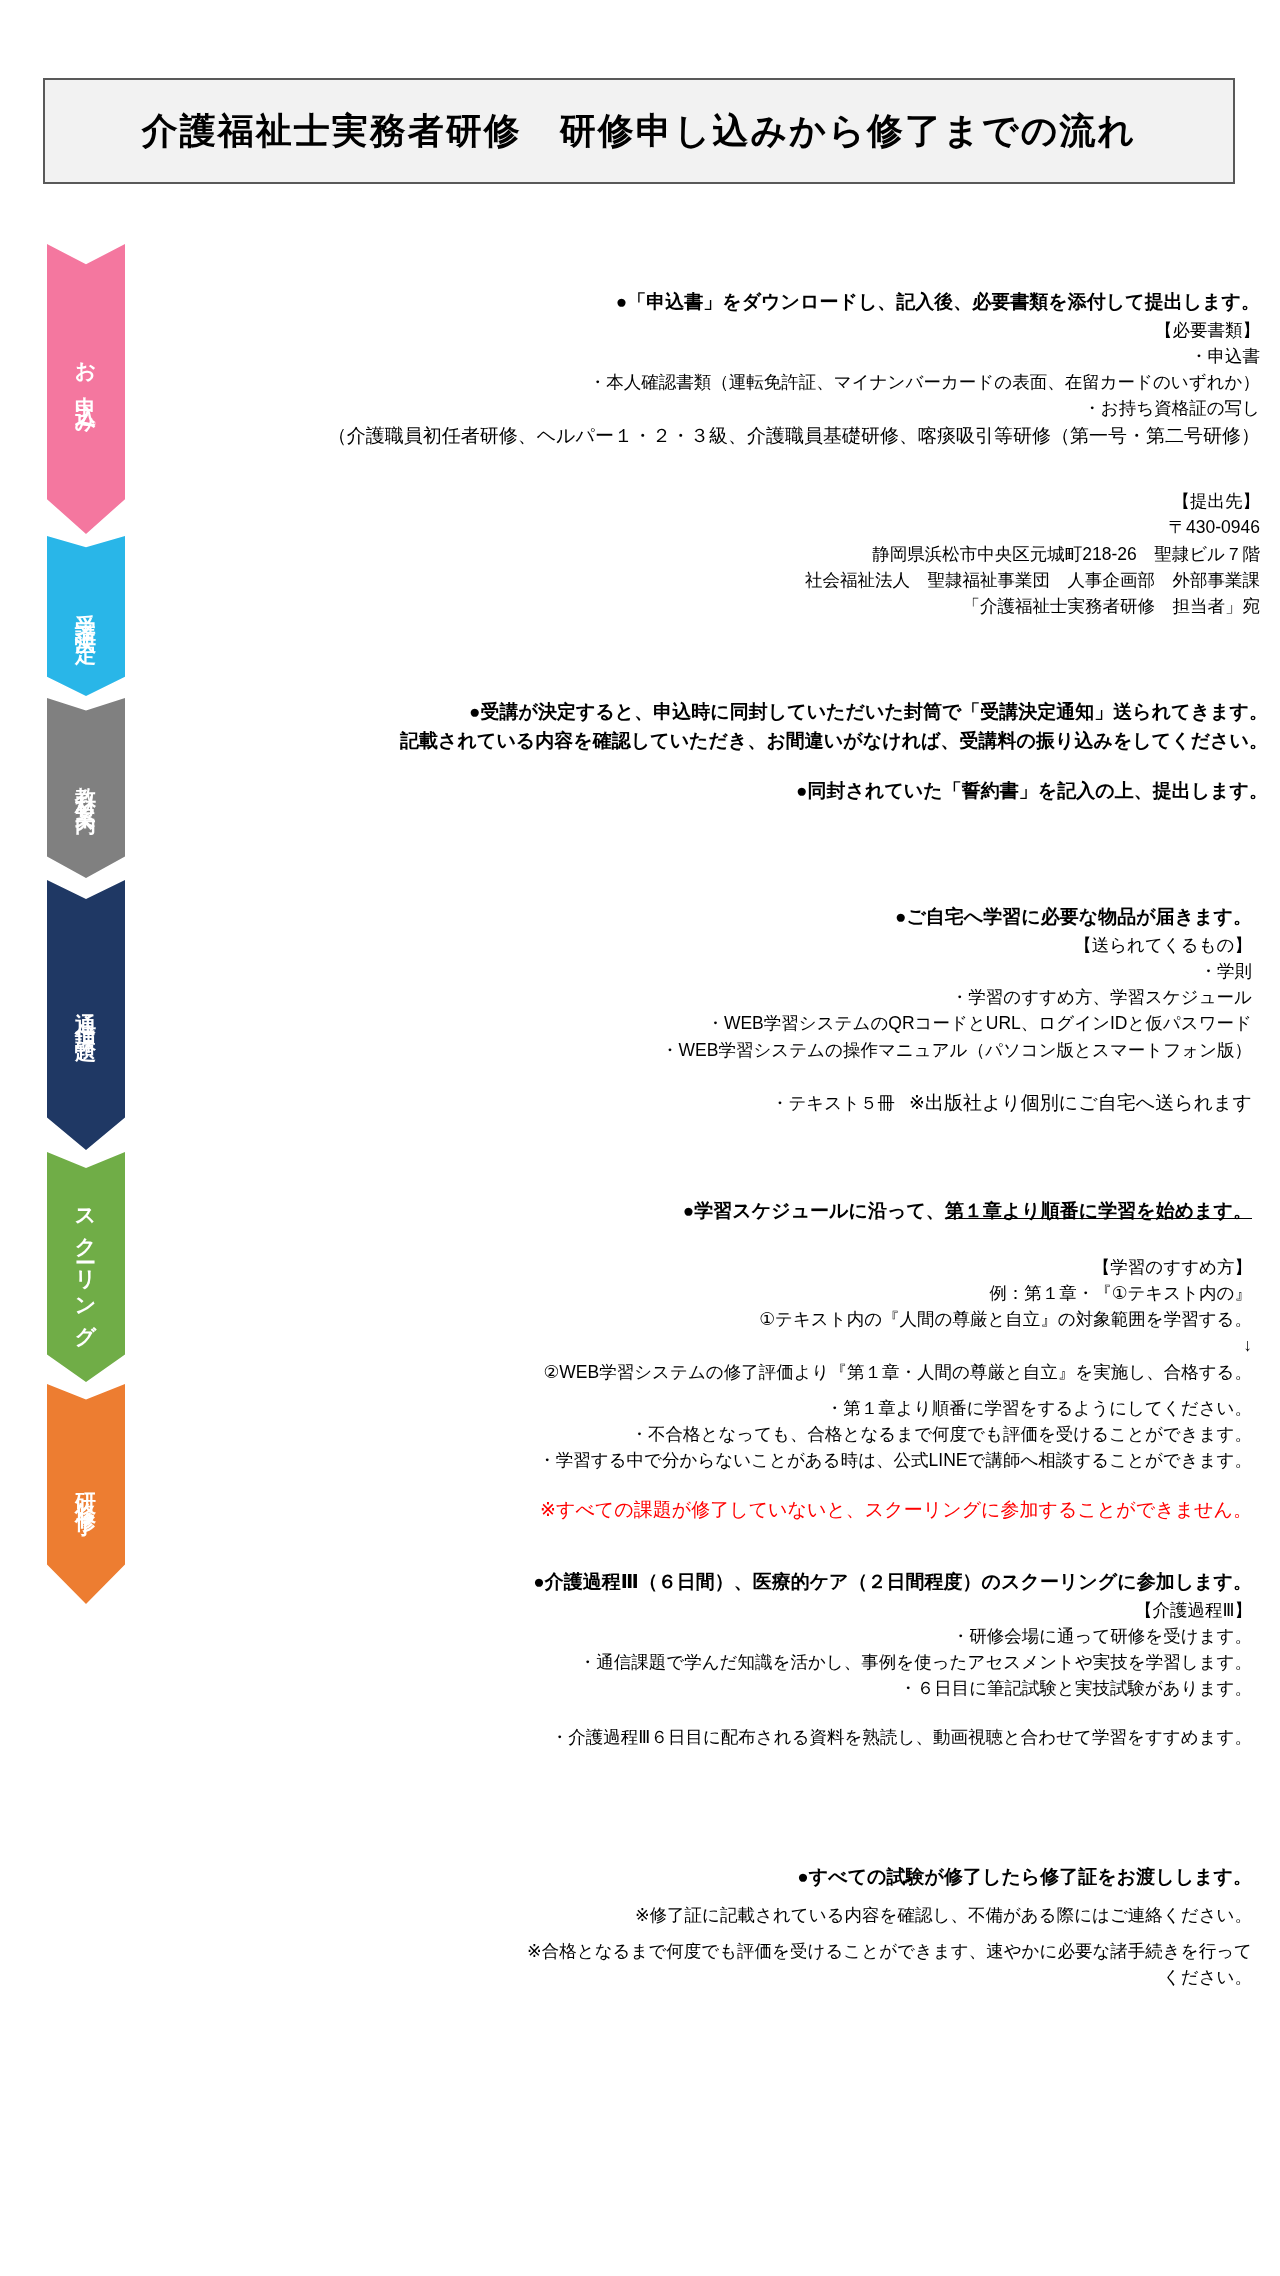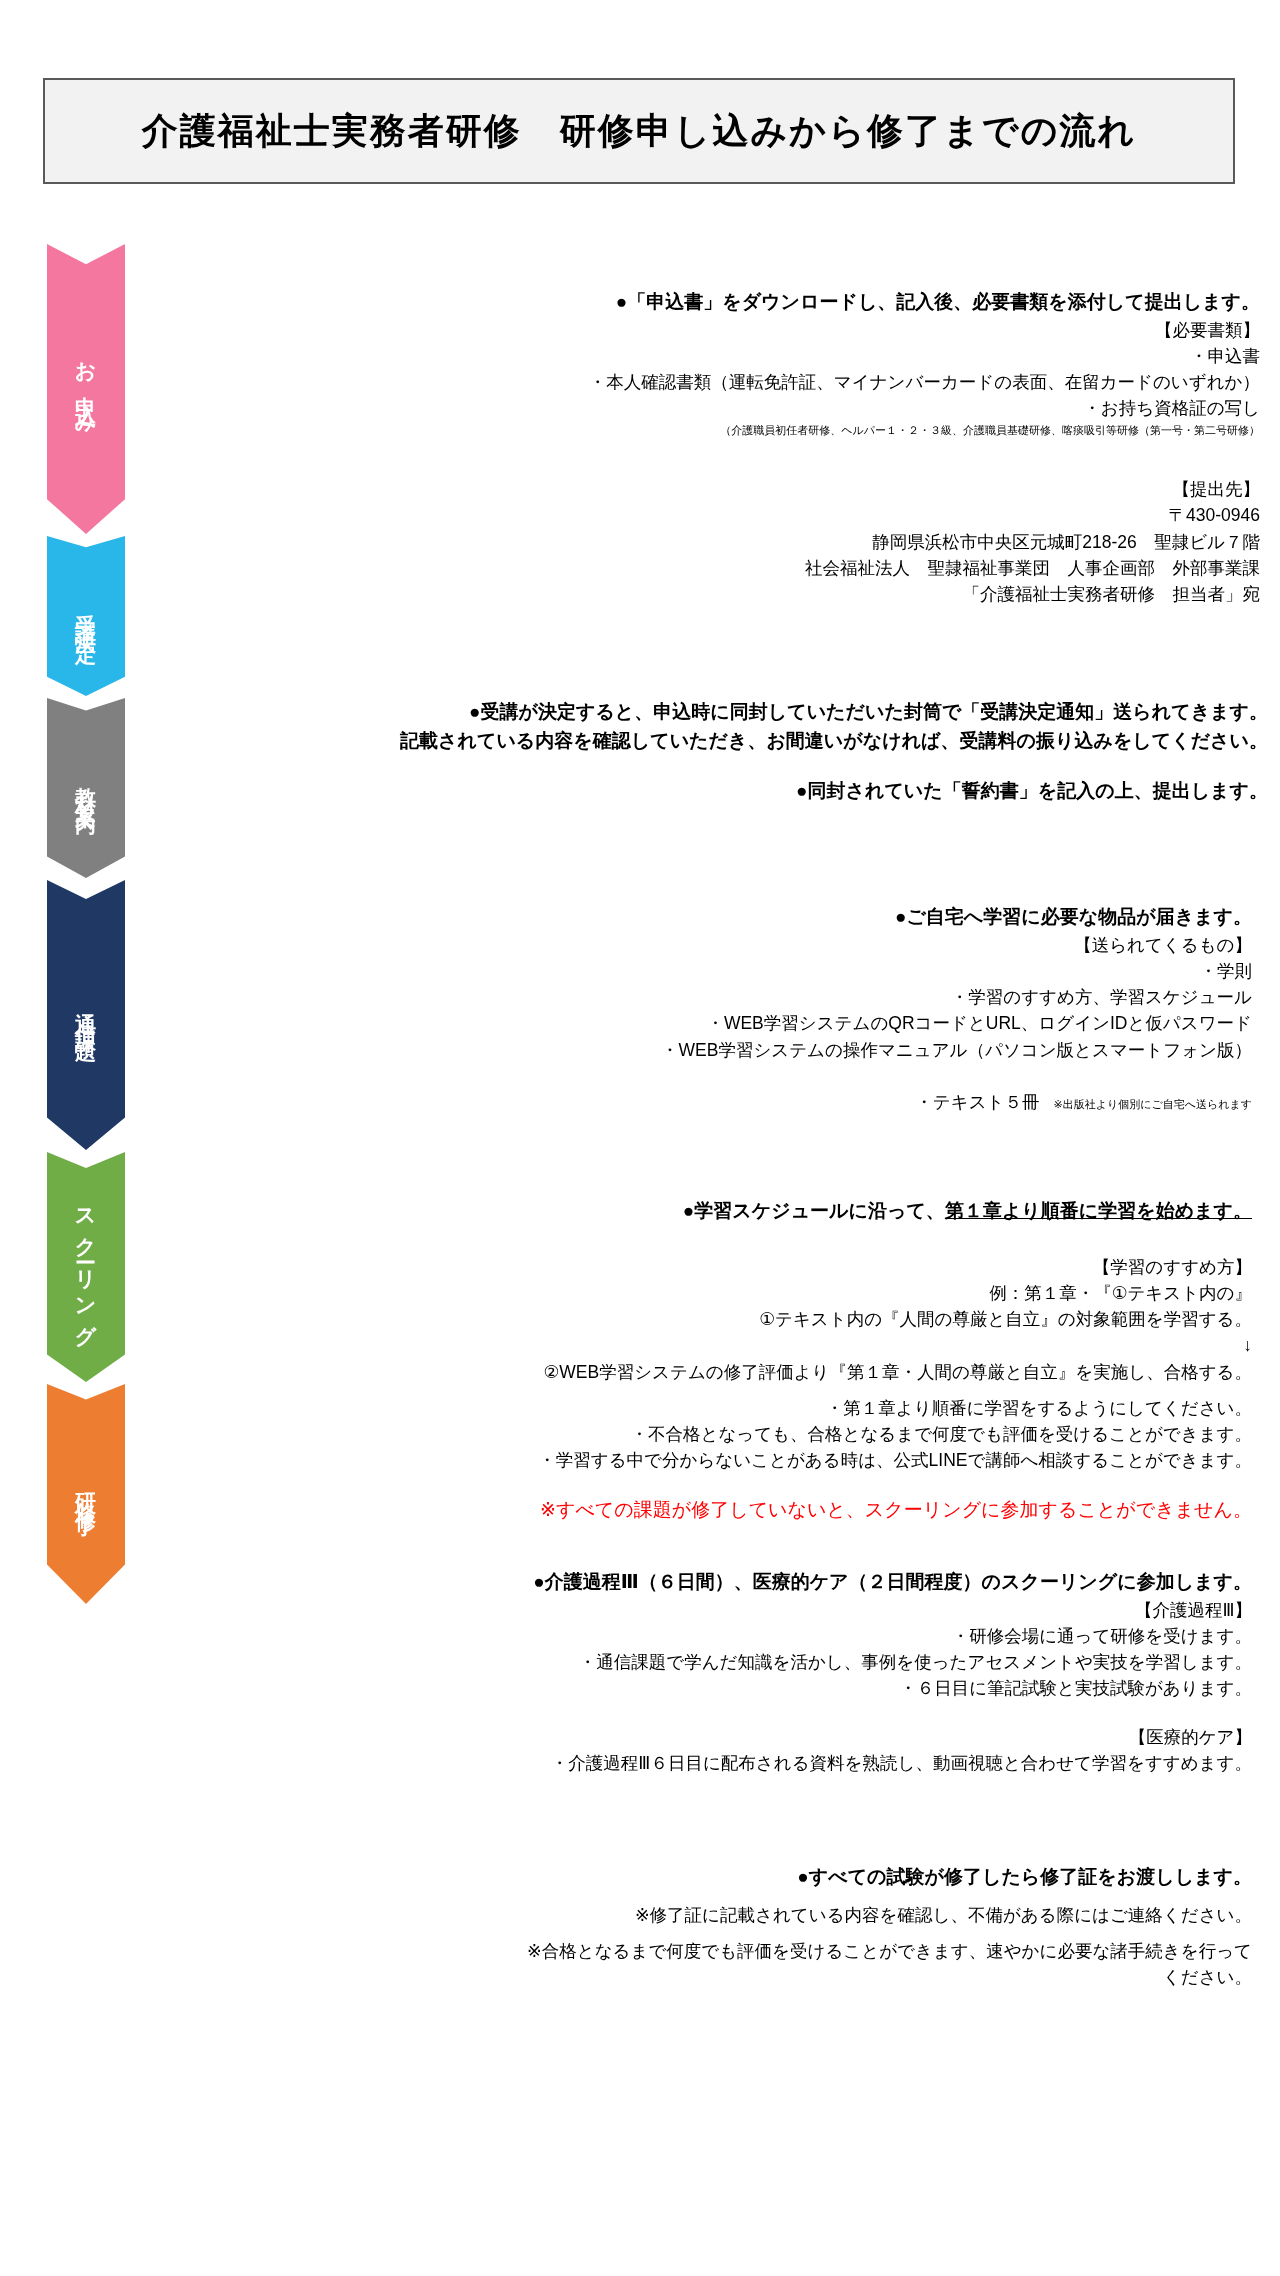--- a/index.html
+++ b/index.html
@@ -88,21 +88,21 @@
     line-height: 1.5;
   }
   .bullet {
     font-size: 19px;
     font-weight: bold;
   }
   .sub {
     font-size: 17.5px;
   }
   .small {
-    font-size: 11px;
+    font-size: 19px;
   }
   .indent1 { padding-left: 26px; }
   .indent2 { padding-left: 44px; }
   .indent3 { padding-left: 62px; }
   .indent4 { padding-left: 90px; }
   .underline { text-decoration: underline; }
   .warn {
     color: #ff0000;
     font-size: 19px;
     font-weight: normal;
@@ -193,21 +193,20 @@
     <div class="line warn indent1">※すべての課題が修了していないと、スクーリングに参加することができません。</div>
   </div>
 
   <div class="content" style="top:1560px; left:152px;">
     <div class="line bullet">●介護過程Ⅲ（６日間）、医療的ケア（２日間程度）のスクーリングに参加します。</div>
     <div class="line sub indent1">【介護過程Ⅲ】</div>
     <div class="line sub indent2">・研修会場に通って研修を受けます。</div>
     <div class="line sub indent2">・通信課題で学んだ知識を活かし、事例を使ったアセスメントや実技を学習します。</div>
     <div class="line sub indent2">・６日目に筆記試験と実技試験があります。</div>
     <div class="gap-md"></div>
-    <div class="line sub indent1">【医療的ケア】</div>
     <div class="line sub indent2">・介護過程Ⅲ６日目に配布される資料を熟読し、動画視聴と合わせて学習をすすめます。</div>
   </div>
 
   <div class="content" style="top:1855px; left:152px;">
     <div class="line bullet">●すべての試験が修了したら修了証をお渡しします。</div>
     <div class="gap-sm"></div>
     <div class="line sub indent2">※修了証に記載されている内容を確認し、不備がある際にはご連絡ください。</div>
     <div class="gap-sm"></div>
     <div class="line sub indent2">※合格となるまで何度でも評価を受けることができます、速やかに必要な諸手続きを行って</div>
     <div class="line sub indent3">ください。</div>

